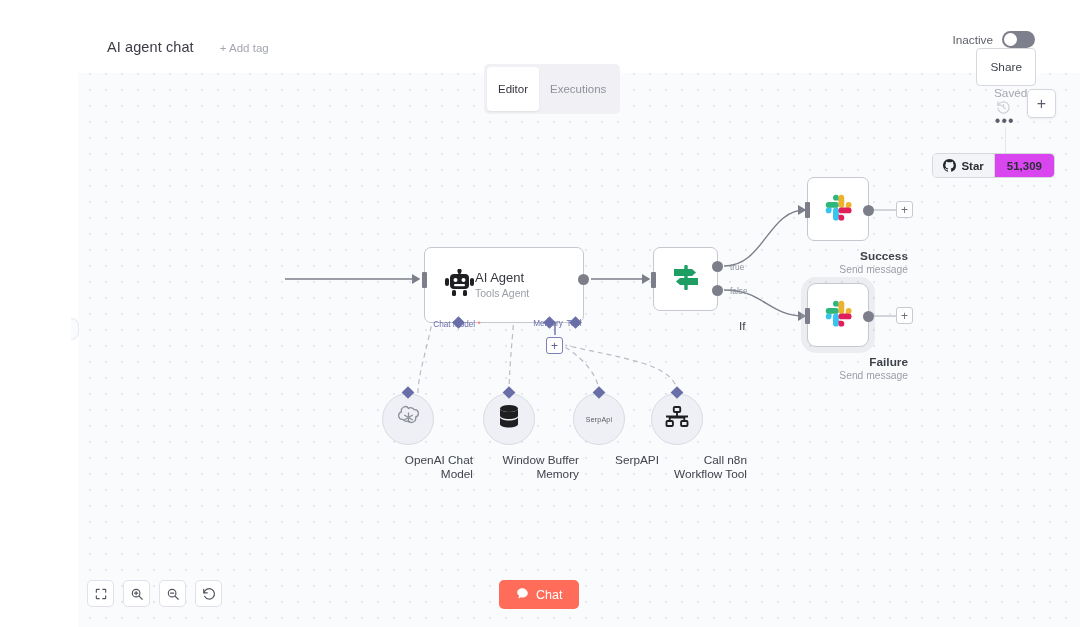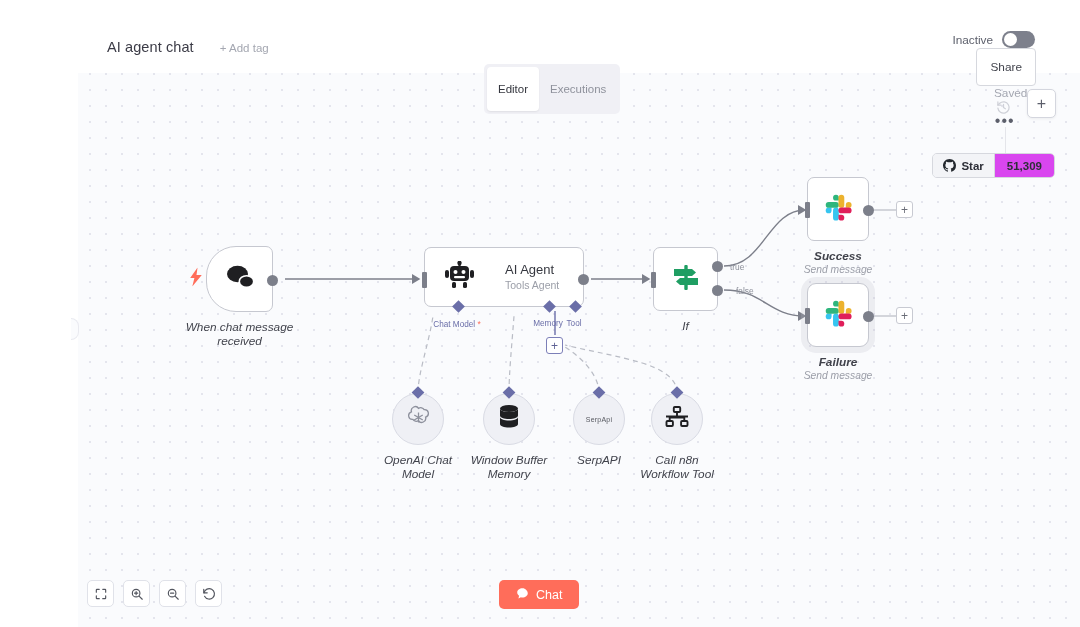--- a/index.html
+++ b/index.html
@@ -97,27 +97,27 @@
   .node-box {
     background: #ffffff; border: 1px solid #c6c8d0; border-radius: 7px;
     display: flex; align-items: center; justify-content: center;
     position: relative;
   }
   .node-selected { box-shadow: 0 0 0 6px rgba(185,188,200,0.22); border-radius: 9px; }
   .trigger-box { border-radius: 30px 7px 7px 30px; }
 
   .node-caption {
     position: absolute; left: 50%; transform: translateX(-50%);
-    text-align: center; white-space: nowrap; font-style: italic;
+    text-align: right; white-space: nowrap;
   }
   .node-caption .cap-title { font-size: 11.8px; color: #40424b; font-weight: 600; line-height: 14px; }
   .node-caption .cap-sub { font-size: 10.3px; color: #9b9ea8; line-height: 14px; }
   .cap-plain .cap-title { font-weight: 400; color: #41434c; }
 
-  .agent-box { width: 160px; height: 60px; display: flex; align-items: center; justify-content: flex-start; padding-left: 20px; gap: 30px; }
+  .agent-box { width: 160px; height: 76px; display: flex; align-items: center; justify-content: flex-start; padding-left: 20px; gap: 0; }
   .agent-text .t1 { font-size: 13px; color: #35373f; line-height: 16px; }
   .agent-text .t2 { font-size: 10.5px; color: #9b9ea8; line-height: 14px; }
 
   .bolt { position: absolute; left: -17px; top: 50%; transform: translateY(-50%); }
 
   
   .circle-node {
     width: 52px; height: 52px; border-radius: 50%;
     background: #eff0f5; border: 1px solid #d9dbe4;
     display: flex; align-items: center; justify-content: center;
@@ -248,40 +248,20 @@
       <path d="M 791,243 L 818,243" stroke="#b9bcc5" stroke-width="1.2" fill="none"></path>
 
       <path d="M 340,320 C 340,300 351,270 355,243" stroke="#b9bcc5" stroke-width="1.2" fill="none" stroke-dasharray="5,4"></path>
       <path d="M 431,320 C 431,300 434,270 436,243" stroke="#b9bcc5" stroke-width="1.2" fill="none" stroke-dasharray="5,4"></path>
       <path d="M 521,320 C 521,300 500,282 487,274" stroke="#b9bcc5" stroke-width="1.2" fill="none" stroke-dasharray="5,4"></path>
       <path d="M 599,320 C 599,290 540,285 487,272" stroke="#b9bcc5" stroke-width="1.2" fill="none" stroke-dasharray="5,4"></path>
 
       <path d="M 477,238 L 477,262" stroke="#6a6ea8" stroke-width="1.4" fill="none"></path>
     </svg>
 
-    <div class="node" style="left:128px; top:173px;">
-      <div class="node-box trigger-box" style="width:67px;height:66px;">
-        <span class="bolt">
-          <svg width="13" height="19" viewBox="0 0 12 18">
-              <path d="M7 0 L0 10 h4 l-2 8 L11 7 H6 z" fill="#ff6d5a"></path>
-            </svg>
-        </span>
-        <span>
-          <svg width="30" height="26" viewBox="0 0 30 26">
-            <ellipse cx="12.5" cy="10" rx="10.5" ry="8.2" fill="#1f1f22"></ellipse>
-            <ellipse cx="21.5" cy="17.5" rx="7.2" ry="5.8" fill="#1f1f22" stroke="#ffffff" stroke-width="1.6"></ellipse>
-          </svg>
-        </span>
-        <span class="io-dot" style="right:-6px; top:28px;"></span>
-      </div>
-      <div class="node-caption cap-plain" style="top:74px; width:150px;">
-        <div class="cap-title">When chat message</div>
-        <div class="cap-title">received</div>
-      </div>
-    </div>
 
     <div class="node" style="left:346px; top:174px;">
       <div class="node-box agent-box">
         <span class="in-bar" style="left:-3px; top:24px;"></span>
         <span>
           <svg width="30" height="28" viewBox="0 0 30 28" fill="#1f1f22">
             <rect x="13" y="0" width="3" height="5" rx="1.2"></rect>
             <circle cx="14.5" cy="2" r="2.2"></circle>
             <rect x="5" y="5" width="19" height="15" rx="4"></rect>
             <rect x="0" y="9" width="4" height="8" rx="2"></rect>
@@ -320,21 +300,21 @@
           <svg width="30" height="30" viewBox="0 0 30 30" fill="#1f9e63">
             <rect x="13.3" y="3" width="3.4" height="25" rx="1"></rect>
             <path d="M3 7 h18 l4 3.5 l-4 3.5 H3 z"></path>
             <path d="M27 16 H9 l-4 3.5 l4 3.5 h18 z"></path>
           </svg>
         </span>
         <span class="io-dot" style="right:-6px; top:13px;"></span>
         <span class="io-dot" style="right:-6px; top:37px;"></span>
       </div>
       <div class="edge-label" style="left:77px; top:15px;">true</div>
-      <div class="edge-label" style="left:83px; top:39px;">false</div>
+      <div class="edge-label" style="left:77px; top:39px;">false</div>
       <div class="node-caption cap-plain" style="top:72px; width:120px;">
         <div class="cap-title">If</div>
       </div>
     </div>
 
     <div class="node" style="left:729px; top:104px;">
       <div class="node-box" style="width:62px;height:64px;">
         <span class="in-bar" style="left:-3px; top:24px;"></span>
         <span>
           <svg width="30" height="30" viewBox="0 0 32 32">
@@ -390,21 +370,21 @@
         </span>
         <span class="io-dot" style="right:-6px; top:27px;"></span>
       </div>
       <div class="plus-sq" style="left:89px; top:24px;">+</div>
       <div class="node-caption" style="top:72px; width:140px;">
         <div class="cap-title">Failure</div>
         <div class="cap-sub">Send message</div>
       </div>
     </div>
 
-    <div class="node" style="left:314px; top:320px;">
+    <div class="node" style="left:304px; top:320px;">
       <div class="circle-node">
         <span class="diamond"></span>
         <span>
           <svg width="25" height="25" viewBox="0 0 24 24" fill="none" stroke="#8d909c" stroke-width="1.25">
             <path d="M12 3.2c1.9-1.2 4.3-.6 5.4 1.2 1.9-.2 3.7 1.1 4 3 .3 1.9-.8 3.7-2.6 4.3.5 1.8-.4 3.8-2.2 4.6-1.7.8-3.7.2-4.6-1.3-1.9 1.2-4.3.6-5.4-1.2-1.9.2-3.7-1.1-4-3-.3-1.9.8-3.7 2.6-4.3-.5-1.8.4-3.8 2.2-4.6 1.7-.8 3.7-.2 4.6 1.3z"></path>
             <path d="M12 7.2v9.6M7.9 9.6l8.2 4.8M16.1 9.6l-8.2 4.8"></path>
           </svg>
         </span>
       </div>
       <div class="node-caption cap-plain" style="top:60px; width:130px;">

